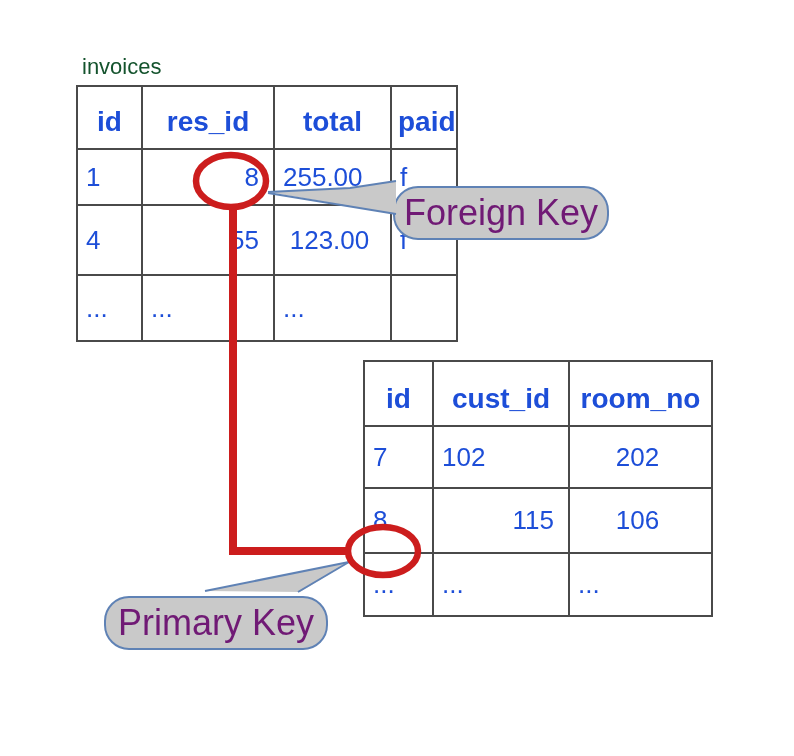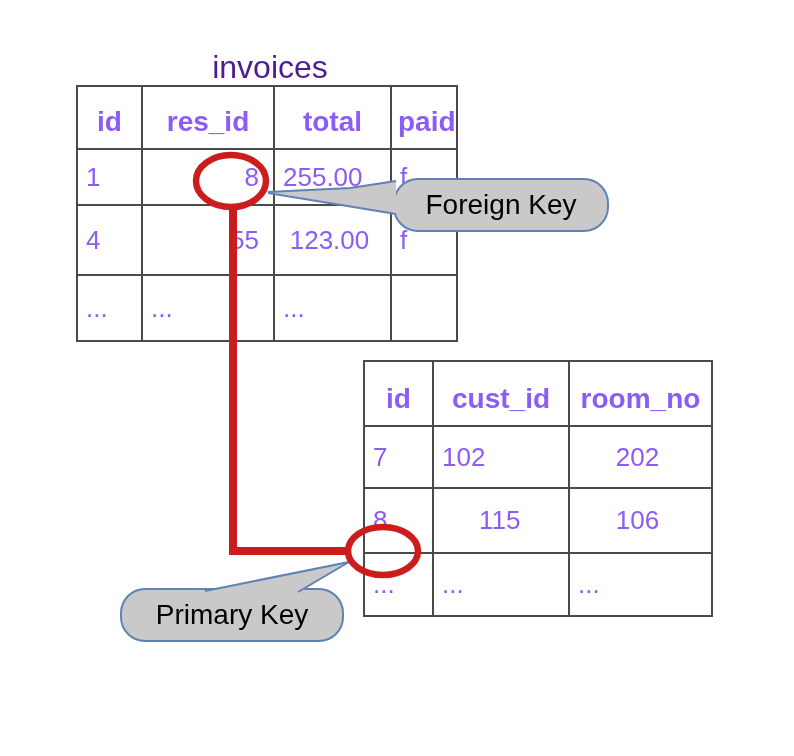--- a/index.html
+++ b/index.html
@@ -12,35 +12,34 @@
     background: var(--bg, #ffffff);
     overflow: hidden;
   }
 
   
   .table-block { position: absolute; }
   .table-block.invoices     { left: 76px;  top: 52px;  }
   .table-block.reservations { left: 363px; top: 360px; }
 
   .tbl-title {
-    font-size: 32px;
+    font-size: 22px;
     line-height: 30px;
-    color: #4c1d95;
+    color: #14532d;
     margin: 0 0 3px 6px;
-    text-align: center;
   }
 
   table.dbtable {
     border-collapse: collapse;
     table-layout: fixed;
     background: #fff;
   }
   table.dbtable th, table.dbtable td {
     border: 2px solid var(--table-border, #4a4a4a);
-    color: #8b5cf6;
+    color: #1d4ed8;
     overflow: hidden;
     white-space: nowrap;
   }
   table.dbtable th {
     font-size: 28px;
     font-weight: bold;
     vertical-align: bottom;
     text-align: center;
     padding: 0 6px 10px 6px;
   }
@@ -69,26 +68,27 @@
 
   
   .callout {
     position: absolute;
     background: var(--callout-fill, #c9c9c9);
     border: 2px solid var(--callout-border, #5f82b5);
     border-radius: 25px;
     display: flex;
     align-items: center;
     justify-content: center;
-    font-size: 28px;
-    color: #000000;
+    font-size: 36px;
+    color: #701a75;
     z-index: 2;
+    margin-top: 8px;
   }
   .callout.fk { left: 393px; top: 178px; width: 212px; height: 50px; }
-  .callout.pk { left: 120px; top: 588px; width: 220px; height: 50px; }
+  .callout.pk { left: 104px; top: 588px; width: 220px; height: 50px; }
 
   
   svg.overlay {
     position: absolute;
     left: 0; top: 0;
     width: 794px; height: 756px;
     z-index: 3;
     pointer-events: none;
   }
   svg.overlay .red  { stroke: var(--red, #cc1d1d); fill: none; }
@@ -144,21 +144,21 @@
           </tr>
         </thead>
         <tbody>
           <tr>
             <td style="text-align: left;">7</td>
             <td style="text-align: left;">102</td>
             <td style="text-align: center;">202</td>
           </tr>
           <tr>
             <td style="text-align: left;">8</td>
-            <td style=" padding-left: 45px;">115</td>
+            <td style="text-align: right; padding-left: 45px;">115</td>
             <td style="text-align: center; margin-top: 35px;">106</td>
           </tr>
           <tr>
             <td style="text-align: left;">...</td>
             <td style="text-align: left;">...</td>
             <td style="text-align: left;">...</td>
           </tr>
         </tbody>
       </table>
   </section>

